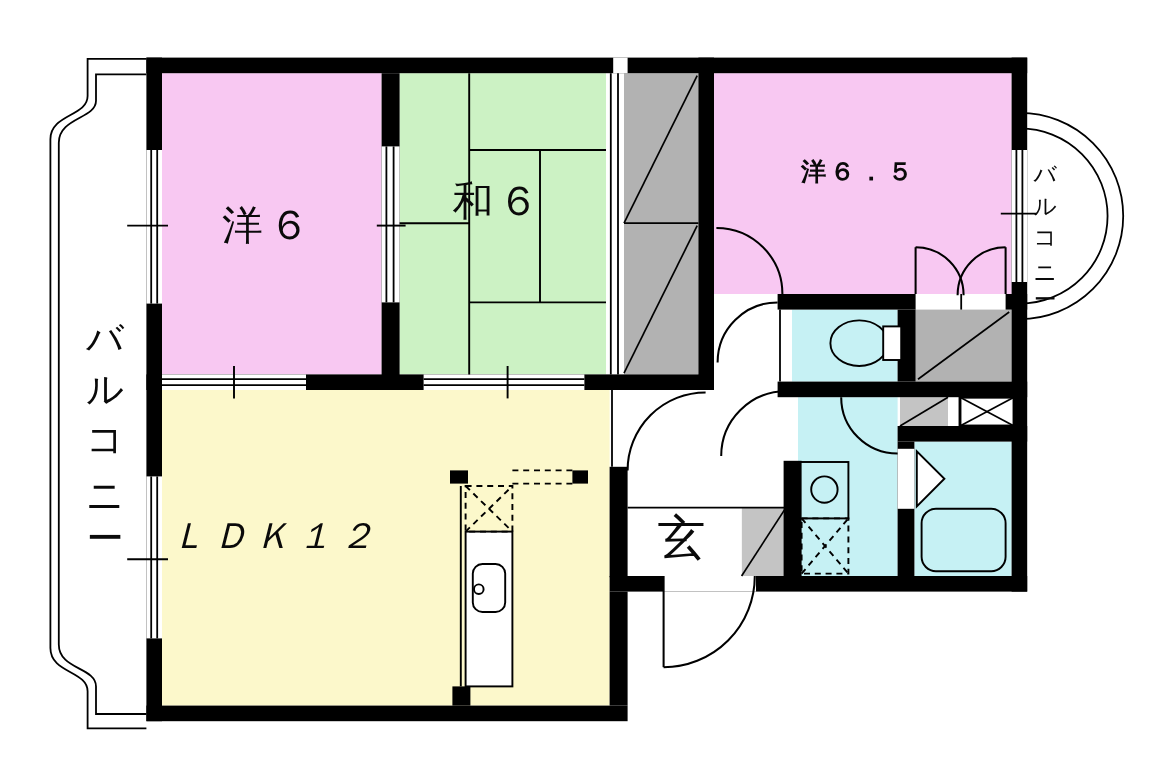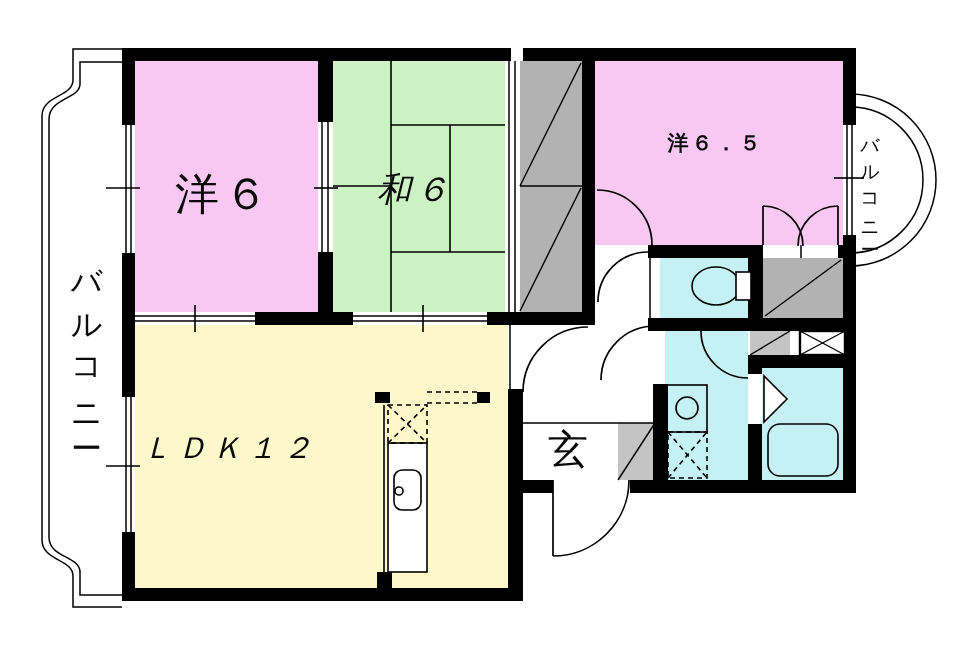--- a/index.html
+++ b/index.html
@@ -186,20 +186,20 @@
   <g stroke="#000" stroke-width="1.6">
     <line x1="106" y1="188" x2="140" y2="188"></line>
     <line x1="106" y1="466" x2="140" y2="466"></line>
     <line x1="314" y1="188" x2="338" y2="188"></line>
     <line x1="834" y1="178" x2="864" y2="178"></line>
     <line x1="195" y1="305" x2="195" y2="332"></line>
     <line x1="423" y1="305" x2="423" y2="332"></line>
   </g>
 </svg>
 
-  <div class="label" style="left:154px;top:170px;width:140px;font-size:44px;letter-spacing:5px;">洋６</div>
-  <div class="label" style="left:345px;top:171px;width:140px;font-size:34px;letter-spacing:4px;font-style:italic;">和６</div>
+  <div class="label" style="left:154px;top:170px;width:140px;font-size:34px;letter-spacing:5px;">洋６</div>
+  <div class="label" style="left:345px;top:150px;width:140px;font-size:34px;letter-spacing:4px;">和６</div>
   <div class="label" style="left:598px;top:132px;width:235px;font-size:21px;letter-spacing:3px;font-weight:bold;">洋６．５</div>
   <div class="label" style="left:120px;top:431px;width:220px;font-size:30px;letter-spacing:5px;font-style:italic;">ＬＤＫ１２</div>
   <div class="label" style="left:542px;top:427px;width:52px;font-size:40px;">玄</div>
   <div class="vlabel" style="left:66px;top:222px;height:245px;font-size:31px;letter-spacing:11px;">バルコニー</div>
   <div class="vlabel" style="left:858px;top:112px;height:145px;font-size:19px;letter-spacing:7px;">バルコニー</div>
 </div>
 
 </body></html>

